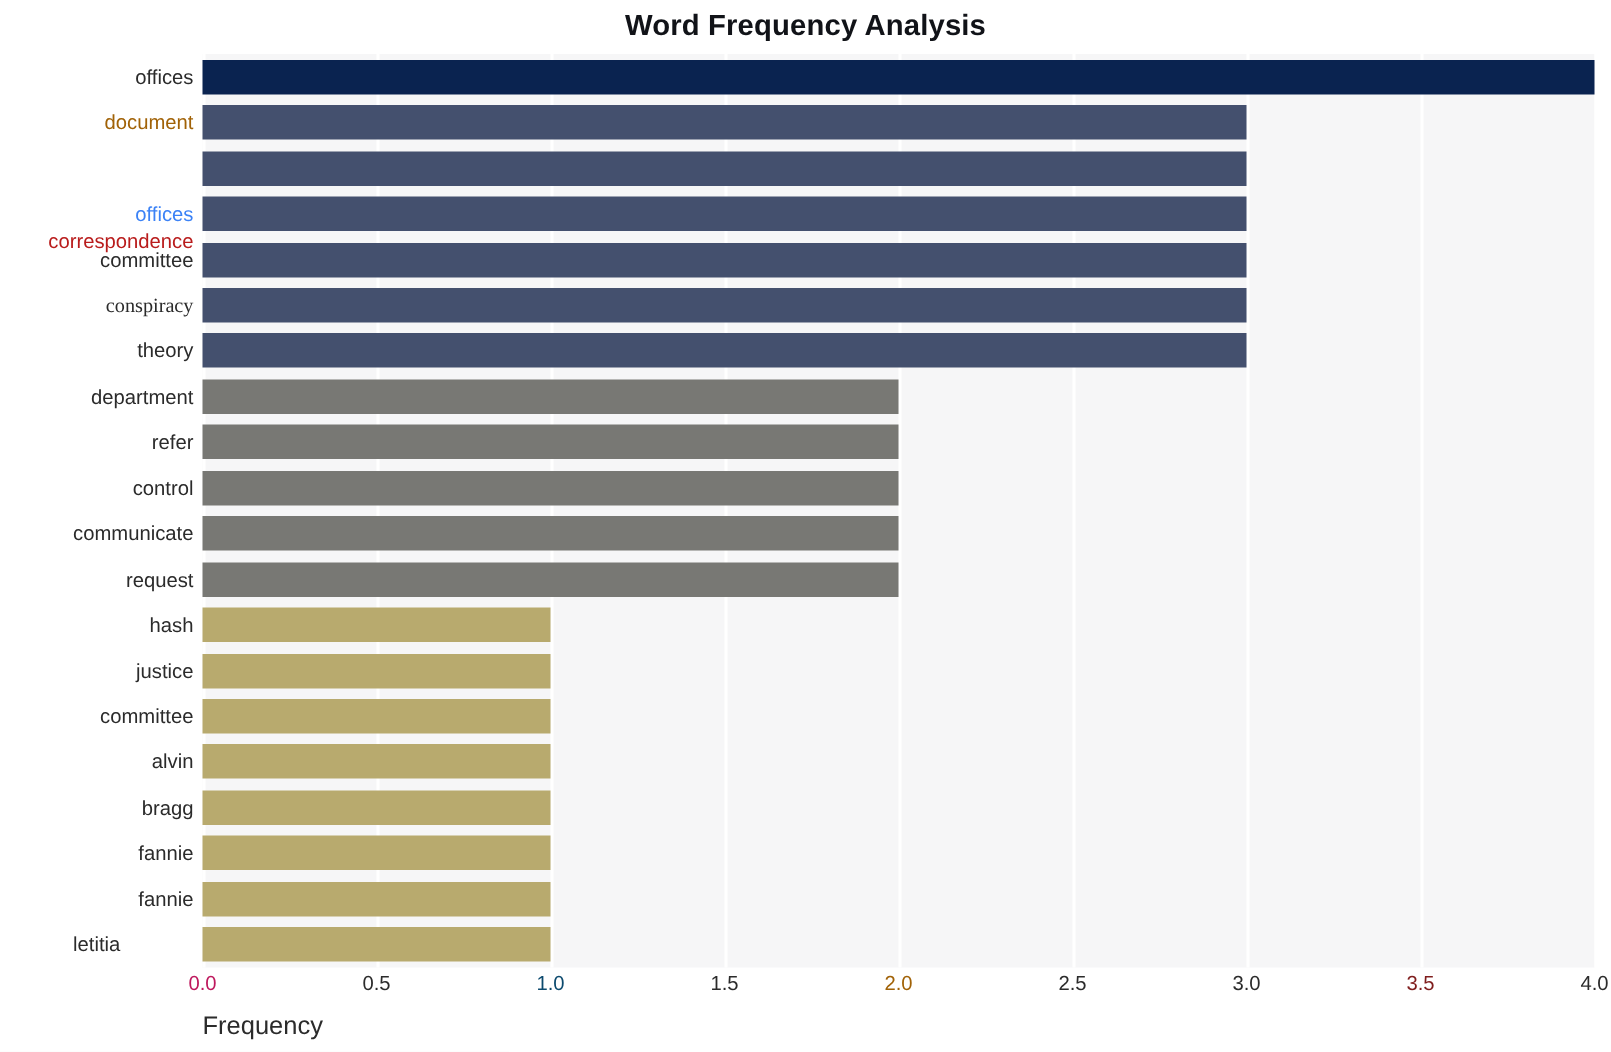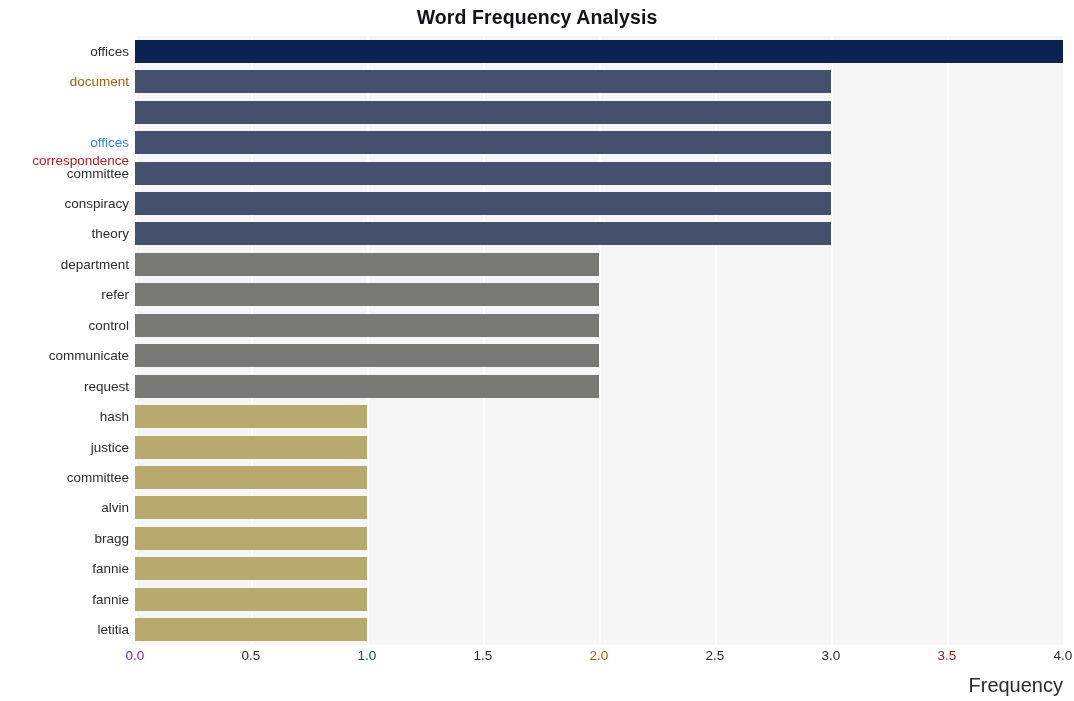--- a/index.html
+++ b/index.html
@@ -96,22 +96,22 @@
     transform: translateX(-50%);
     font-size: 13.5px;
     color: #2b2b2b;
     white-space: nowrap;
   }
   #x-axis-title {
     position: absolute;
     left: 135px;
     top: 674px;
     width: 928px;
-    text-align: right;
-    font-size: 20px;
+    text-align: left;
+    font-size: 17px;
     color: #2b2b2b;
   }
 </style>
 </head>
 <body>
 
 <div id="chart-root" style="background: rgb(255, 255, 255);">
 
   <div id="chart-title" style="color: rgb(17, 19, 24);">Word Frequency Analysis</div>
 
@@ -149,39 +149,39 @@
       <div class="bar" style="top: 551.825px; width: 232px; background: rgb(184, 170, 110);"></div>
       <div class="bar" style="top: 582.275px; width: 232px; background: rgb(184, 170, 110);"></div>
     </div>
 
   <div id="y-axis-labels">
       <div class="y-tick-label" style="top: 3.725px; color: rgb(43, 43, 43);">offices</div>
       <div class="y-tick-label" style="top: 34.175px; color: #a16207;">document</div>
       <div class="y-tick-label" style="top: 64.625px; color: #b91c1c; margin-top: 48px;">correspondence</div>
       <div class="y-tick-label" style="top: 95.075px; color: #3b82f6;">offices</div>
       <div class="y-tick-label" style="top: 125.525px; color: rgb(43, 43, 43);">committee</div>
-      <div class="y-tick-label" style="top: 155.975px; color: rgb(43, 43, 43);">conspiracy</div>
+      <div class="y-tick-label" style="top: 155.975px; color: rgb(43, 43, 43); font-family: Liberation Serif, serif;">conspiracy</div>
       <div class="y-tick-label" style="top: 186.425px; color: rgb(43, 43, 43);">theory</div>
       <div class="y-tick-label" style="top: 216.875px; color: rgb(43, 43, 43);">department</div>
       <div class="y-tick-label" style="top: 247.325px; color: rgb(43, 43, 43);">refer</div>
       <div class="y-tick-label" style="top: 277.775px; color: rgb(43, 43, 43); padding-left: 44px;">control</div>
       <div class="y-tick-label" style="top: 308.225px; color: rgb(43, 43, 43);">communicate</div>
       <div class="y-tick-label" style="top: 338.675px; color: rgb(43, 43, 43);">request</div>
       <div class="y-tick-label" style="top: 369.125px; color: rgb(43, 43, 43);">hash</div>
       <div class="y-tick-label" style="top: 399.575px; color: rgb(43, 43, 43);">justice</div>
       <div class="y-tick-label" style="top: 430.025px; color: rgb(43, 43, 43);">committee</div>
       <div class="y-tick-label" style="top: 460.475px; color: rgb(43, 43, 43);">alvin</div>
       <div class="y-tick-label" style="top: 490.925px; color: rgb(43, 43, 43);">bragg</div>
       <div class="y-tick-label" style="top: 521.375px; color: rgb(43, 43, 43);">fannie</div>
       <div class="y-tick-label" style="top: 551.825px; color: rgb(43, 43, 43);">fannie</div>
-      <div class="y-tick-label" style="top: 582.275px; color: rgb(43, 43, 43);">letitia</div>
+      <div class="y-tick-label" style="top: 582.275px; color: rgb(43, 43, 43); text-align: center;">letitia</div>
     </div>
 
   <div id="x-axis-labels">
-      <div class="x-tick-label" style="left: 0px; color: #6d28d9; text-align: right;">0.0</div>
+      <div class="x-tick-label" style="left: 0px; color: #be185d; text-align: right;">0.0</div>
       <div class="x-tick-label" style="left: 116px; color: rgb(43, 43, 43);">0.5</div>
       <div class="x-tick-label" style="left: 232px; color: #0c4a6e;">1.0</div>
       <div class="x-tick-label" style="left: 348px; color: rgb(43, 43, 43);">1.5</div>
       <div class="x-tick-label" style="left: 464px; color: #a16207;">2.0</div>
       <div class="x-tick-label" style="left: 580px; color: rgb(43, 43, 43);">2.5</div>
       <div class="x-tick-label" style="left: 696px; color: rgb(43, 43, 43);">3.0</div>
       <div class="x-tick-label" style="left: 812px; color: #7f1d1d;">3.5</div>
       <div class="x-tick-label" style="left: 928px; color: rgb(43, 43, 43);">4.0</div>
     </div>
 

